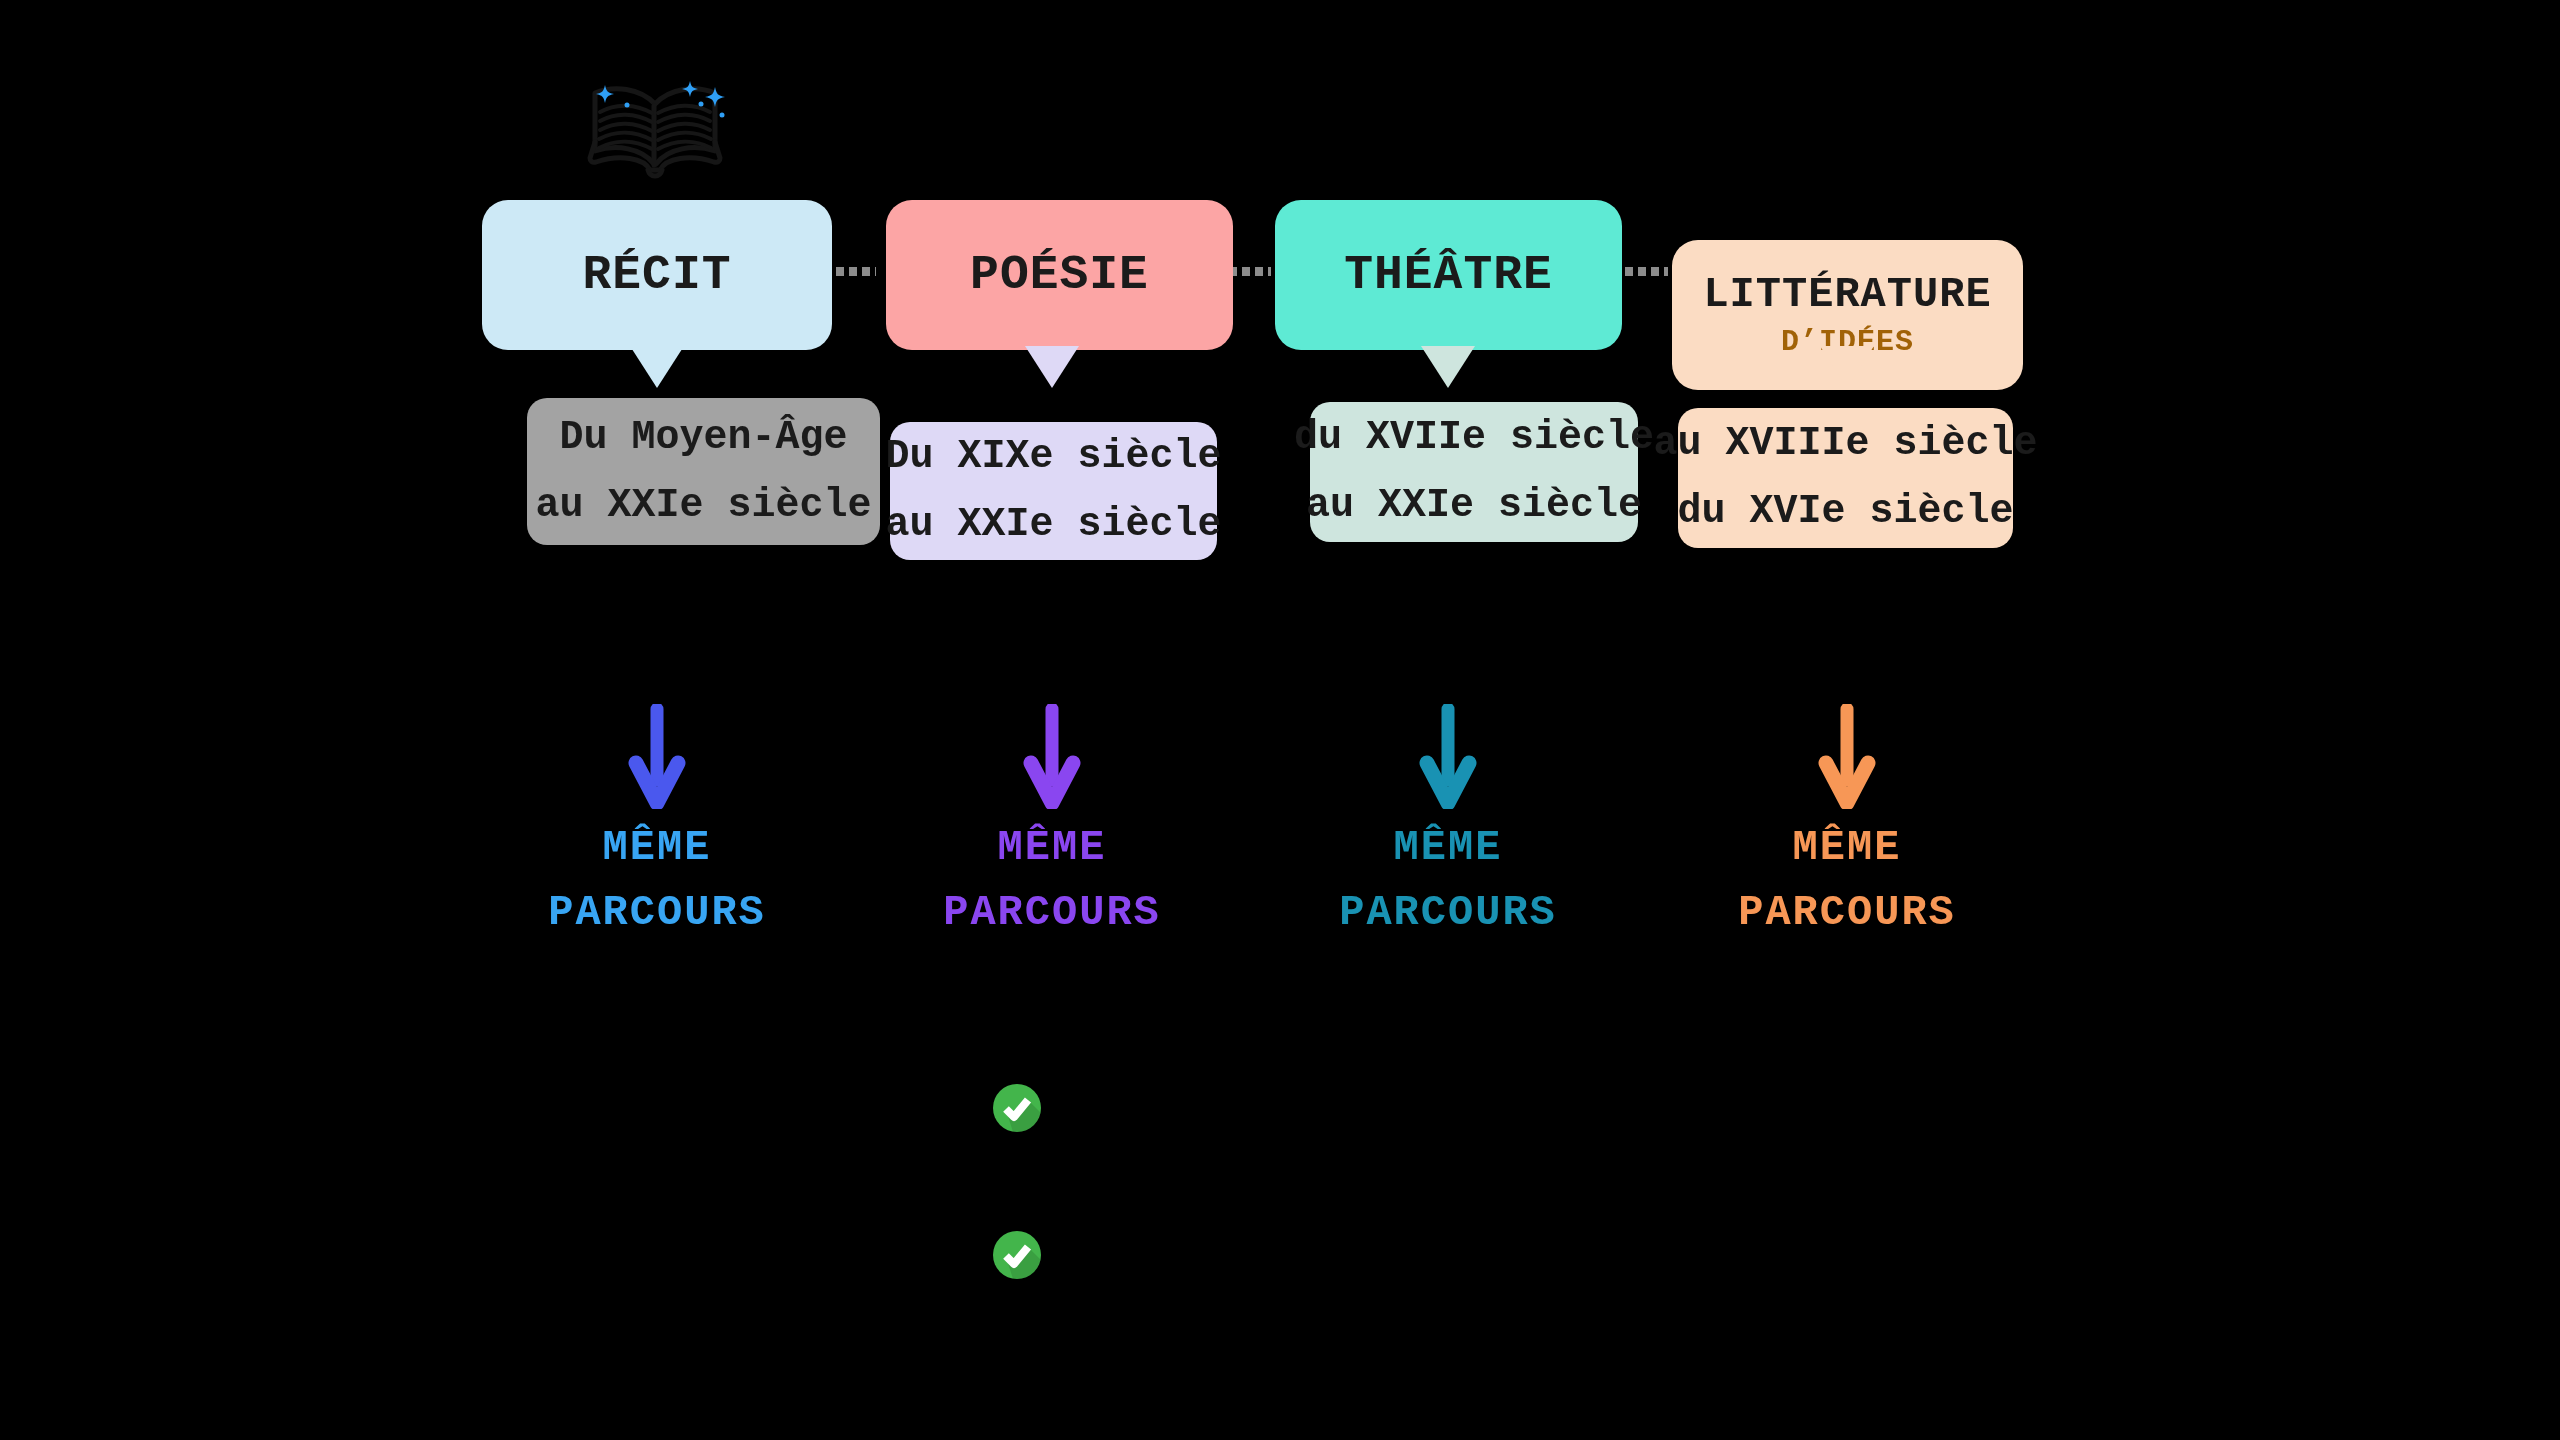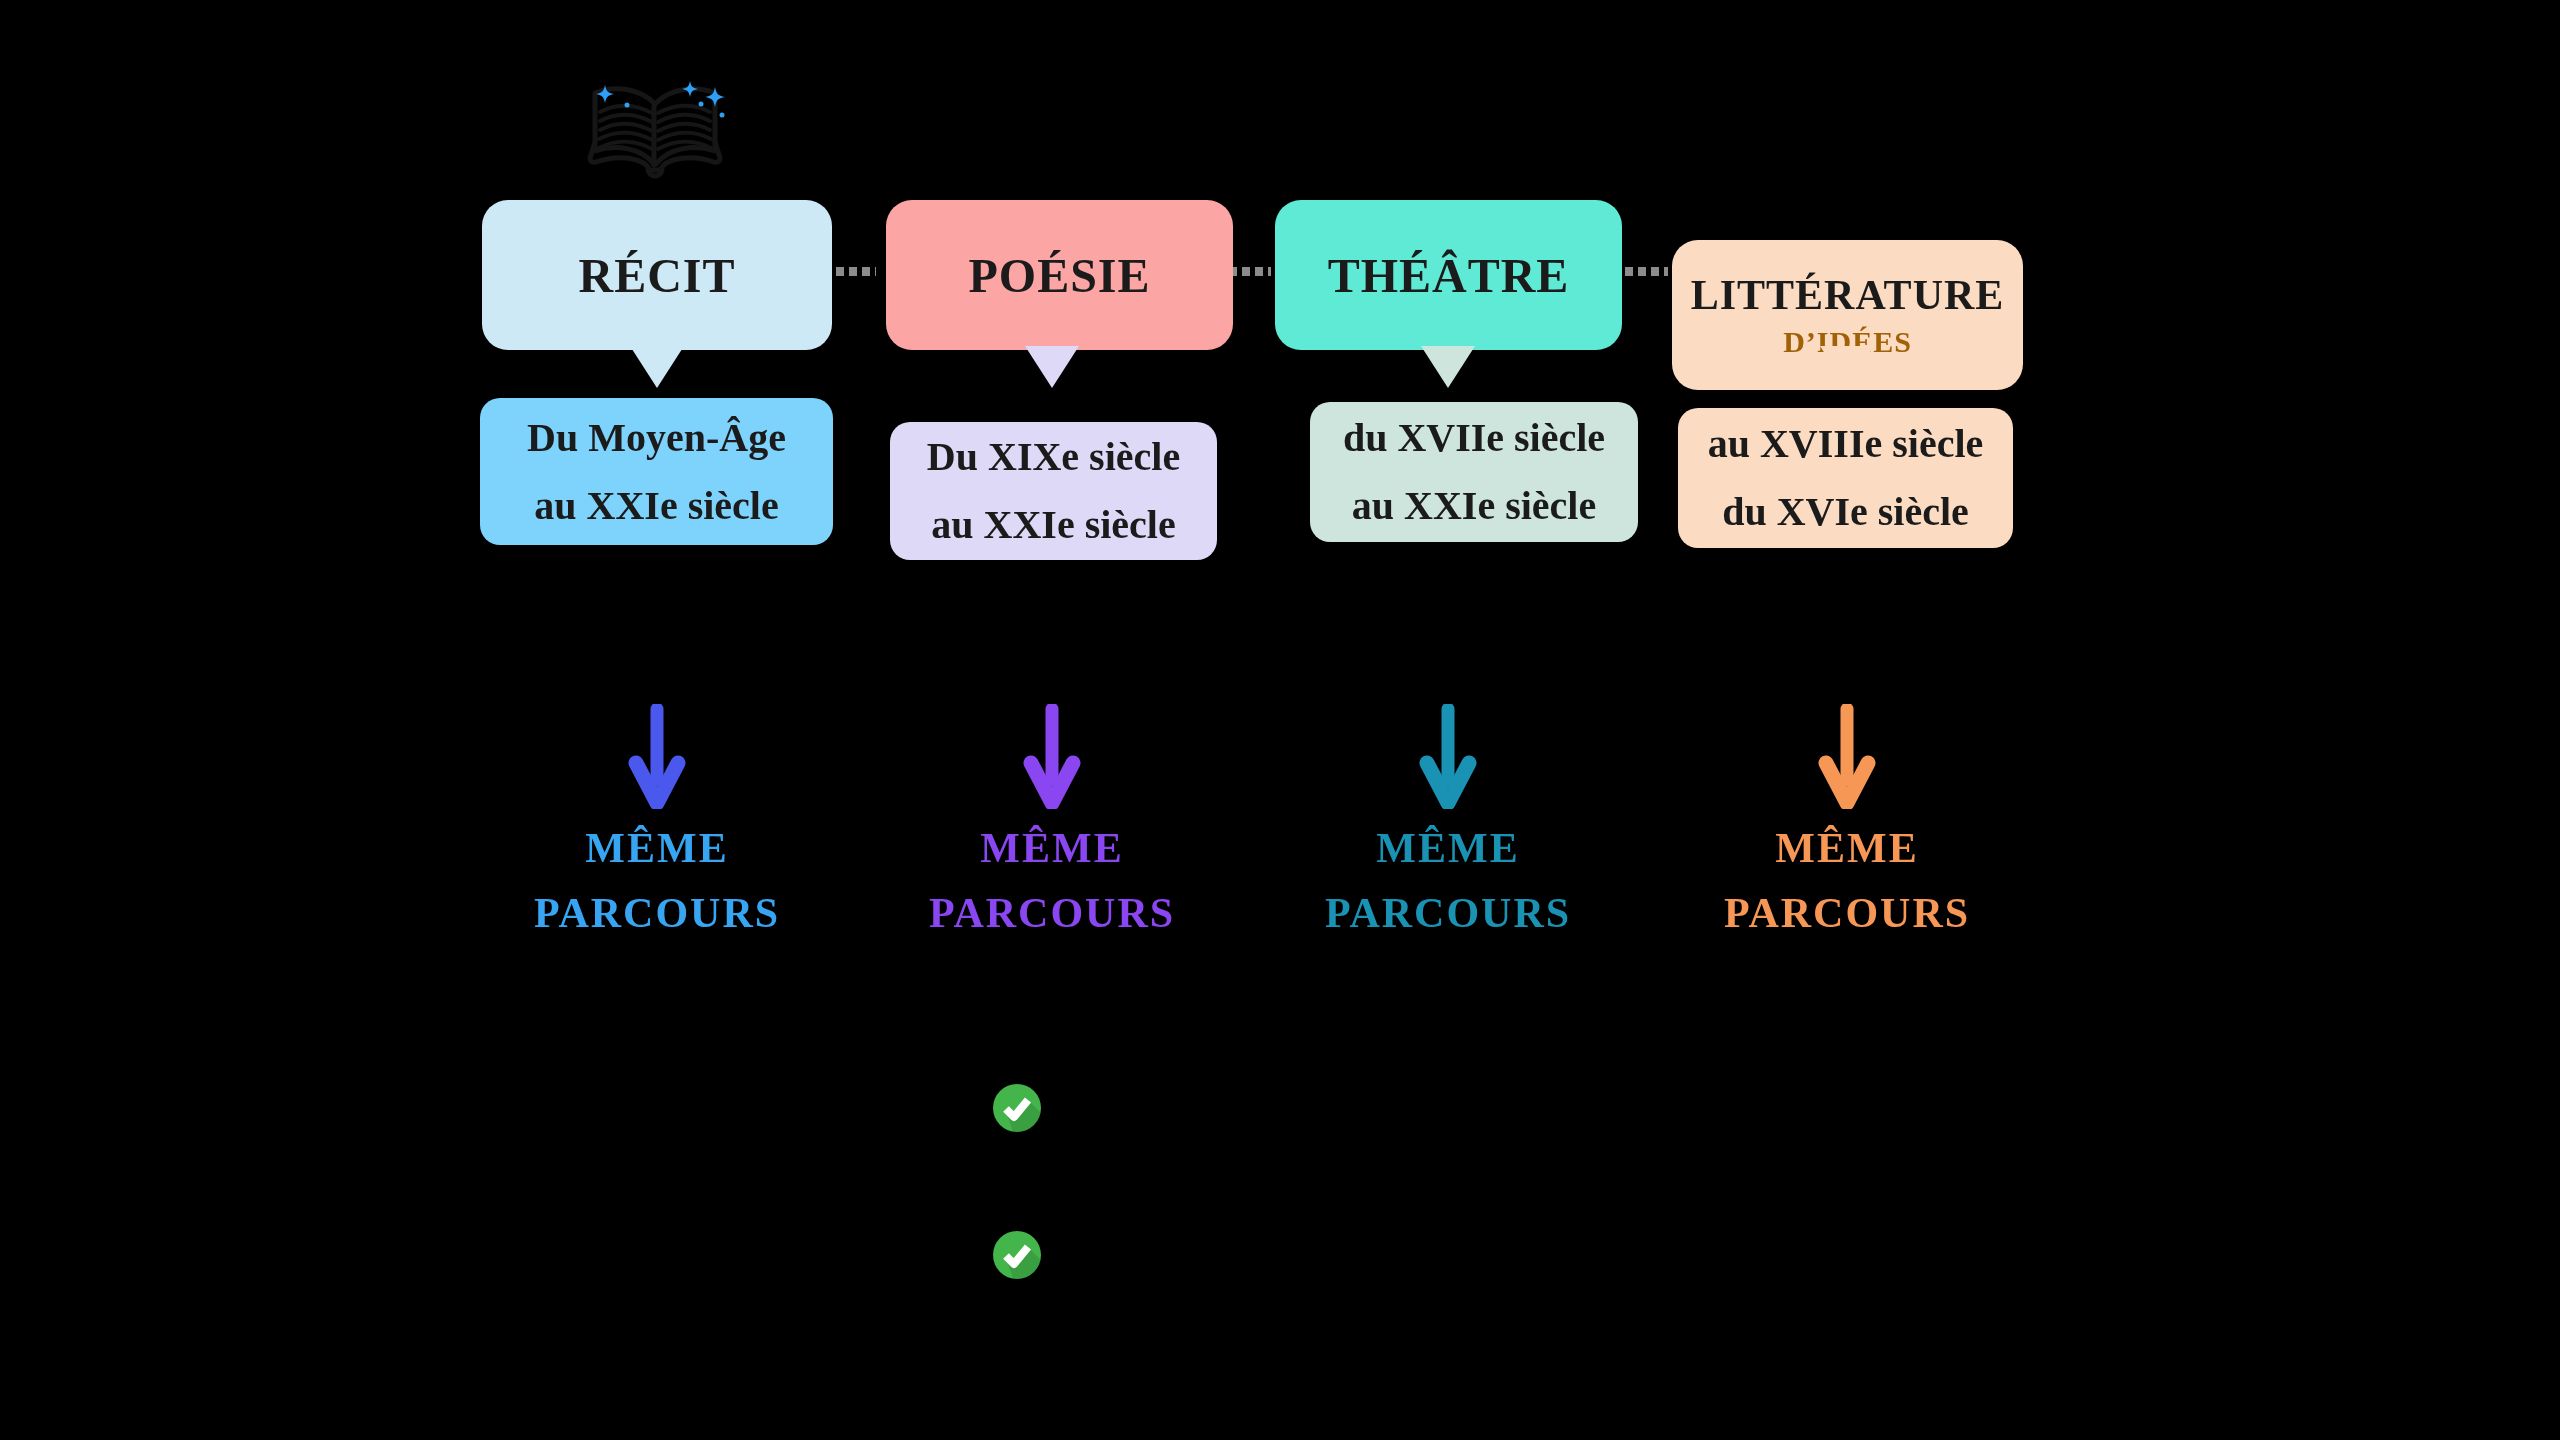--- a/index.html
+++ b/index.html
@@ -1,21 +1,21 @@
 <!DOCTYPE html>
 <html><head>
 <meta charset="utf-8">
 <style>
   html,body{margin:0;padding:0;background:#000;}
   #canvas{
     position:relative;
     width:2243px;height:1440px;
     background:#000;
     overflow:hidden;
-    font-family:Liberation Serif, serif;
+    font-family:Liberation Mono, monospace;
   }
 
   
   .bubble{
     position:absolute;top:200px;height:150px;border-radius:26px;
     display:flex;flex-direction:column;align-items:center;justify-content:center;
   }
   .c1{left:482px;width:350px}
   .c2{left:878px;width:347px}
   .c3{left:1275px;width:347px}
@@ -108,21 +108,21 @@
   </svg>
 
   <div class="dash d1"></div>
   <div class="dash d2"></div>
   <div class="dash d3"></div>
 
   <div class="bubble c1" style="background-color: rgb(205, 233, 246);">
     <div class="bubble-title">RÉCIT</div>
   </div>
   <div class="tail t1" style="border-top-color: rgb(205, 233, 246);"></div>
-  <div class="period p1" style="background-color: #7dd3fc;">
+  <div class="period p1" style="background-color: #a3a3a3; margin-left: 47px;">
     <div>Du Moyen-Âge</div>
     <div>au XXIe siècle</div>
   </div>
   <svg class="arrow a1" viewBox="0 0 60 105" style="color: rgb(74, 88, 238);">
     <line x1="30" y1="5" x2="30" y2="76" stroke="currentColor" stroke-width="13" stroke-linecap="round"></line>
     <polyline points="9,59 30,99 51,59" fill="none" stroke="currentColor" stroke-width="15" stroke-linecap="round" stroke-linejoin="round"></polyline>
   </svg>
   <div class="label l1" style="color: rgb(56, 165, 243);">
     <div>MÊME</div>
     <div>PARCOURS</div>

